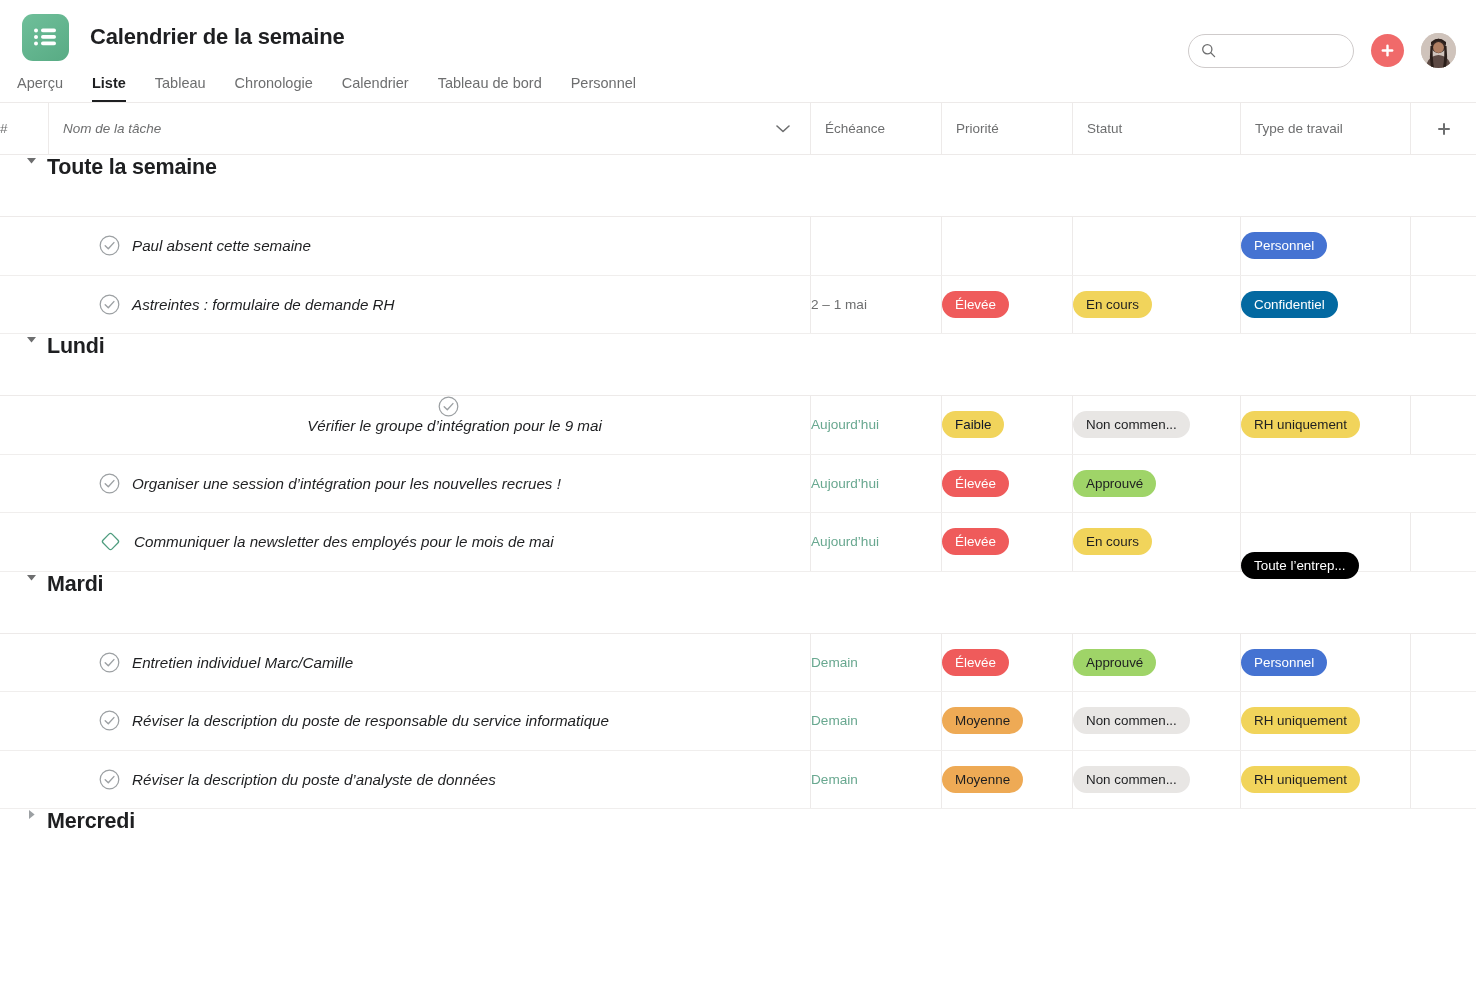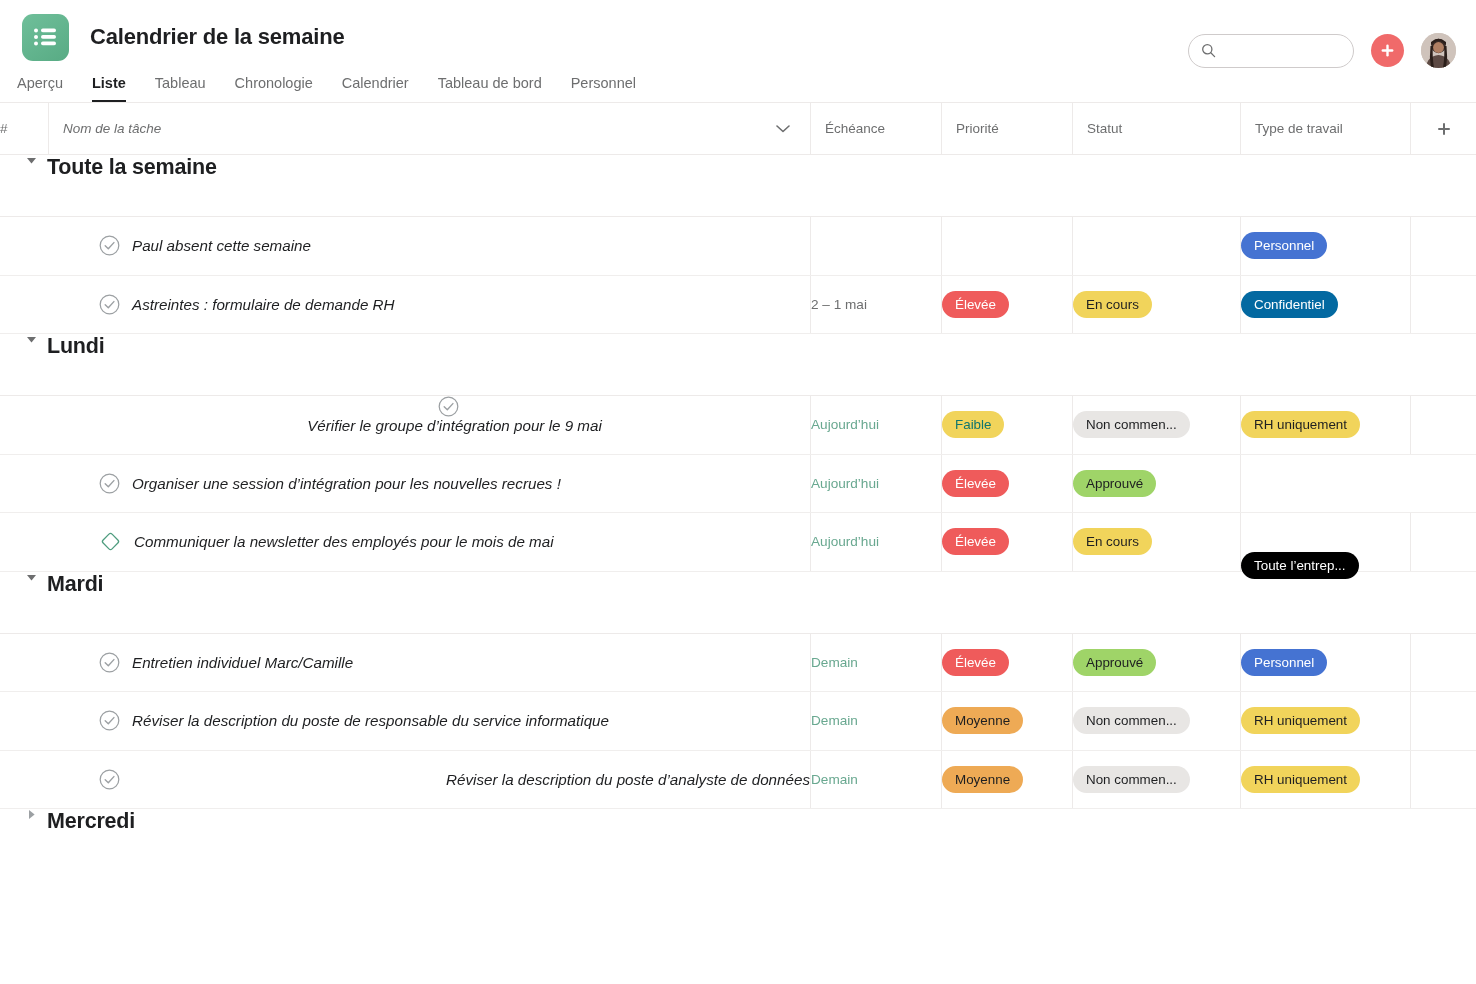--- a/index.html
+++ b/index.html
@@ -367,21 +367,21 @@
                   <circle cx="10.5" cy="10.5" r="9.3" fill="none" stroke="#9ca0a3" stroke-width="1.25"></circle>
                   <polyline points="6.2,10.8 9.3,13.8 14.9,7.6" fill="none" stroke="#9ca0a3" stroke-width="1.4" stroke-linecap="round" stroke-linejoin="round"></polyline>
                 </svg>
               </span>
               <span class="task-name">Vérifier le groupe d’intégration pour le 9 mai</span>
             </div>
             <div class="cell c-due">
               <span class="due soon">Aujourd’hui</span>
             </div>
             <div class="cell c-prio">
-              <span class="pill" style="background:#f1d45b;color:#0f766e;">Faible</span>
+              <span class="pill" style="background:#f1d45b;color:#0f172a;">Faible</span>
             </div>
             <div class="cell c-stat">
               <span class="pill" style="background:#e8e6e4;color:#1e1f21;">Non commen...</span>
             </div>
             <div class="cell c-type">
               <span class="pill" style="background:#f1d45b;color:#1e1f21;">RH uniquement</span>
             </div>
             <div class="cell c-add"></div>
           </div>
           <div class="row">
@@ -487,21 +487,21 @@
             <div class="cell c-stat">
               <span class="pill" style="background:#e8e6e4;color:#1e1f21;">Non commen...</span>
             </div>
             <div class="cell c-type">
               <span class="pill" style="background:#f1d45b;color:#1e1f21;">RH uniquement</span>
             </div>
             <div class="cell c-add"></div>
           </div>
           <div class="row">
             <div class="cell first c-num"></div>
-            <div class="cell c-name namecell" style="border-left:none;justify-content:space-between;">
+            <div class="cell c-name namecell" style="border-left:none;">
               <span class="task-icon">
                 <svg width="21" height="21" viewBox="0 0 21 21">
                   <circle cx="10.5" cy="10.5" r="9.3" fill="none" stroke="#9ca0a3" stroke-width="1.25"></circle>
                   <polyline points="6.2,10.8 9.3,13.8 14.9,7.6" fill="none" stroke="#9ca0a3" stroke-width="1.4" stroke-linecap="round" stroke-linejoin="round"></polyline>
                 </svg>
               </span>
               <span class="task-name">Réviser la description du poste d’analyste de données</span>
             </div>
             <div class="cell c-due">
               <span class="due soon">Demain</span>

